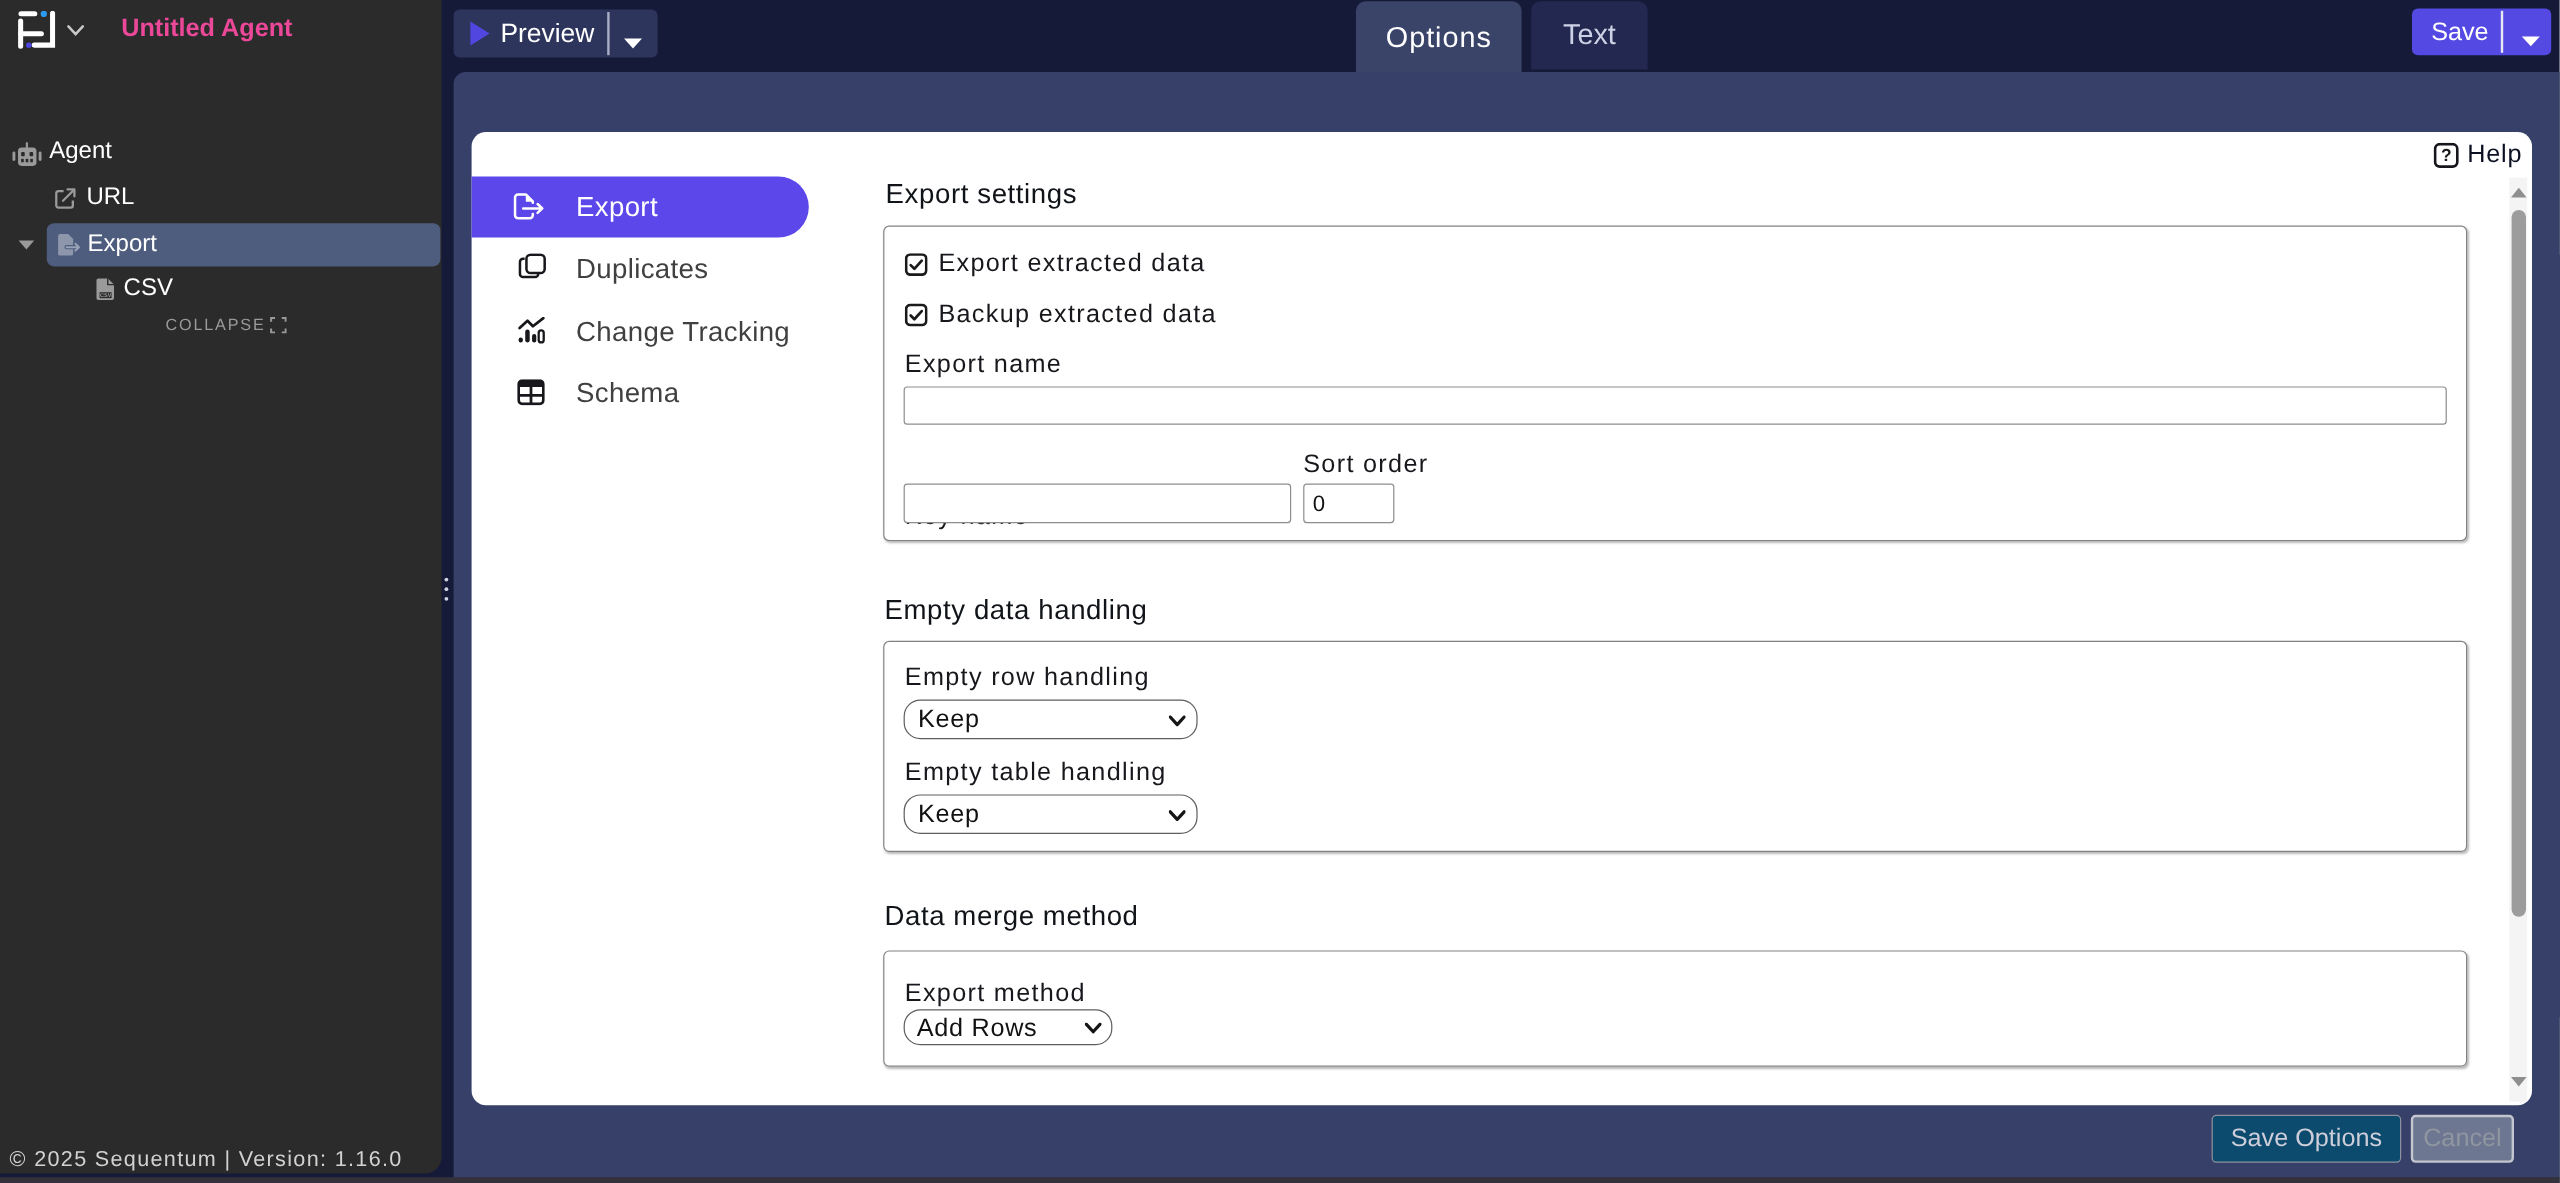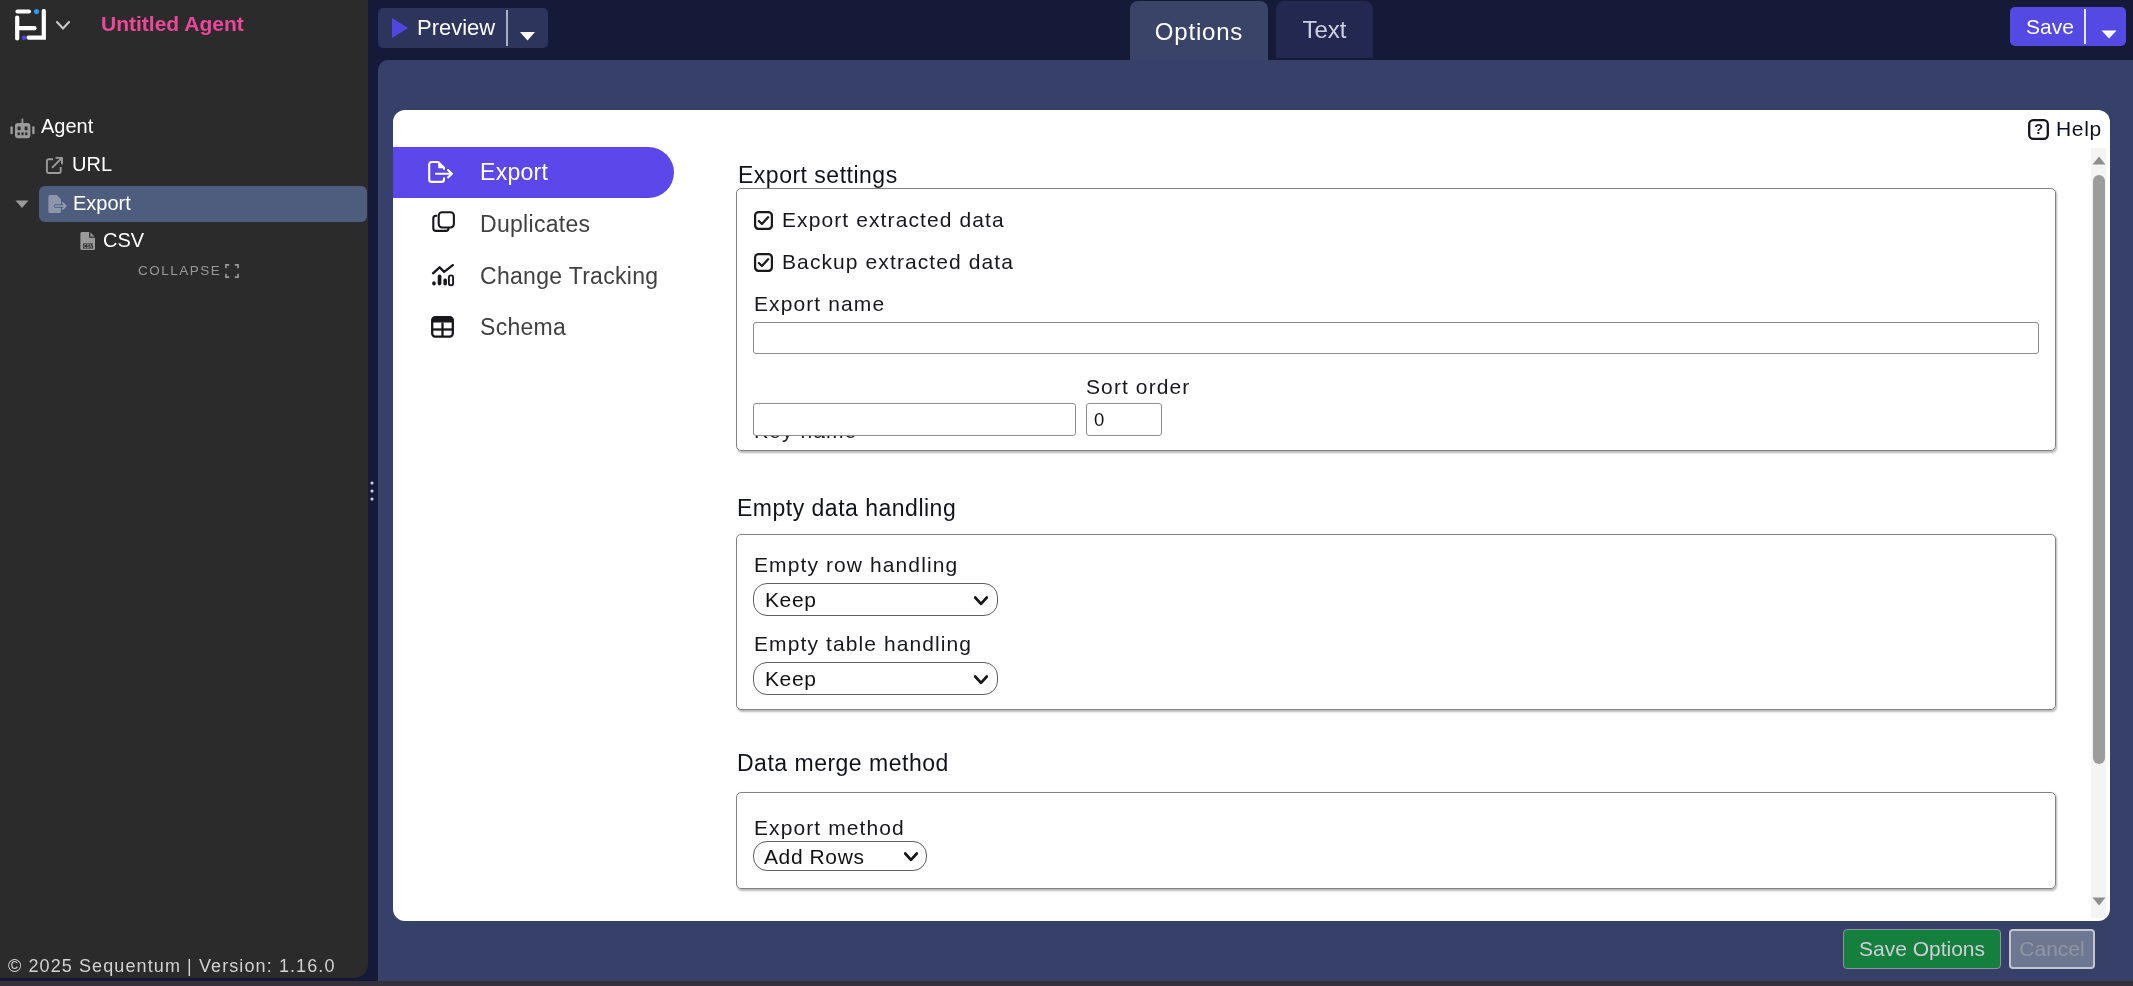--- a/index.html
+++ b/index.html
@@ -43,21 +43,21 @@
 .lbl { font-size:21px; color:#17171c; letter-spacing:1.1px; }
 .fieldset { position:absolute; border:1.6px solid #828282; border-radius:5px; box-shadow:1px 1.5px 2px rgba(0,0,0,0.28); }
 .input { position:absolute; border:1.4px solid #8d8d8d; border-radius:3px; background:#fff; }
 .select { position:absolute; border:1.7px solid #5e5e5e; border-radius:14px; background:#fff; font-size:21px; color:#111; letter-spacing:0.6px; }
 
 
 #sbtrack { left:2092px; top:148px; width:15px; height:770px; background:#f4f4f4; }
 #sbthumb { left:2094px; top:175px; width:12px; height:589px; background:#9c9c9c; border-radius:6px; }
 
 
-#saveopt { left:1843px; top:929px; width:158px; height:40px; background:#15803d; border:1.5px solid #8f919f; border-radius:4px; color:#cdced9; font-size:21px; text-align:center; line-height:37px; }
+#saveopt { left:1843px; top:929px; width:158px; height:40px; background:#0c4a6e; border:1.5px solid #8f919f; border-radius:4px; color:#cdced9; font-size:21px; text-align:center; line-height:37px; }
 #cancel { left:2009px; top:929px; width:86px; height:40px; background:#6e7792; border:2px solid #c3c6cf; border-radius:4px; color:#8f96a0; font-size:21px; text-align:center; line-height:36px; }
 </style>
 </head>
 <body>
 
 <div id="sidebar" class="abs">
   <svg id="logo" class="abs" width="32" height="32" viewBox="0 0 32 32">
     <g stroke="#fff" stroke-width="4.2" stroke-linecap="round" fill="none">
       <path d="M2.5 2.5 H14"></path>
       <path d="M28.8 2 V28.6 H13.5"></path>
@@ -192,21 +192,21 @@
   <div class="navtxt abs" style="left:87px; top:153px;">Change Tracking</div>
 
   <svg class="abs" width="23" height="22" viewBox="0 0 23 22" style="left:38px; top:206px;">
     <rect x="1.2" y="1.2" width="20.6" height="19.4" rx="3" stroke="#17171c" stroke-width="2.3" fill="none"></rect>
     <path d="M3.4 2 H19.6 A1.8 1.8 0 0 1 21.4 3.8 V6.5 H1.6 V3.8 A1.8 1.8 0 0 1 3.4 2 Z" fill="#17171c"></path>
     <path d="M11.5 6.5 V20.2" stroke="#17171c" stroke-width="2.3"></path>
     <path d="M1.5 13.5 H21.5" stroke="#17171c" stroke-width="2.3"></path>
   </svg>
   <div class="navtxt abs" style="left:87px; top:204px;">Schema</div>
 
-  <div class="h20 abs" style="left:345px; top:52px;">Export settings</div>
+  <div class="h20 abs" style="left:345px; top:38px;">Export settings</div>
   <div class="fieldset" style="left:343px; top:78px; width:1320px; height:263px;"></div>
 
   <svg class="abs" width="19" height="19" viewBox="0 0 21 21" style="left:361px; top:101px;">
     <rect x="1.2" y="1.2" width="18.6" height="18.6" rx="4" stroke="#1a1a1a" stroke-width="2.5" fill="none"></rect>
     <path d="M5.4 11 L8.8 14.4 L15.6 6.9" stroke="#1a1a1a" stroke-width="2.5" fill="none" stroke-linecap="round" stroke-linejoin="round"></path>
   </svg>
   <div class="lbl abs" style="left:389px; top:98px;">Export extracted data</div>
 
   <svg class="abs" width="19" height="19" viewBox="0 0 21 21" style="left:361px; top:143px;">
     <rect x="1.2" y="1.2" width="18.6" height="18.6" rx="4" stroke="#1a1a1a" stroke-width="2.5" fill="none"></rect>

